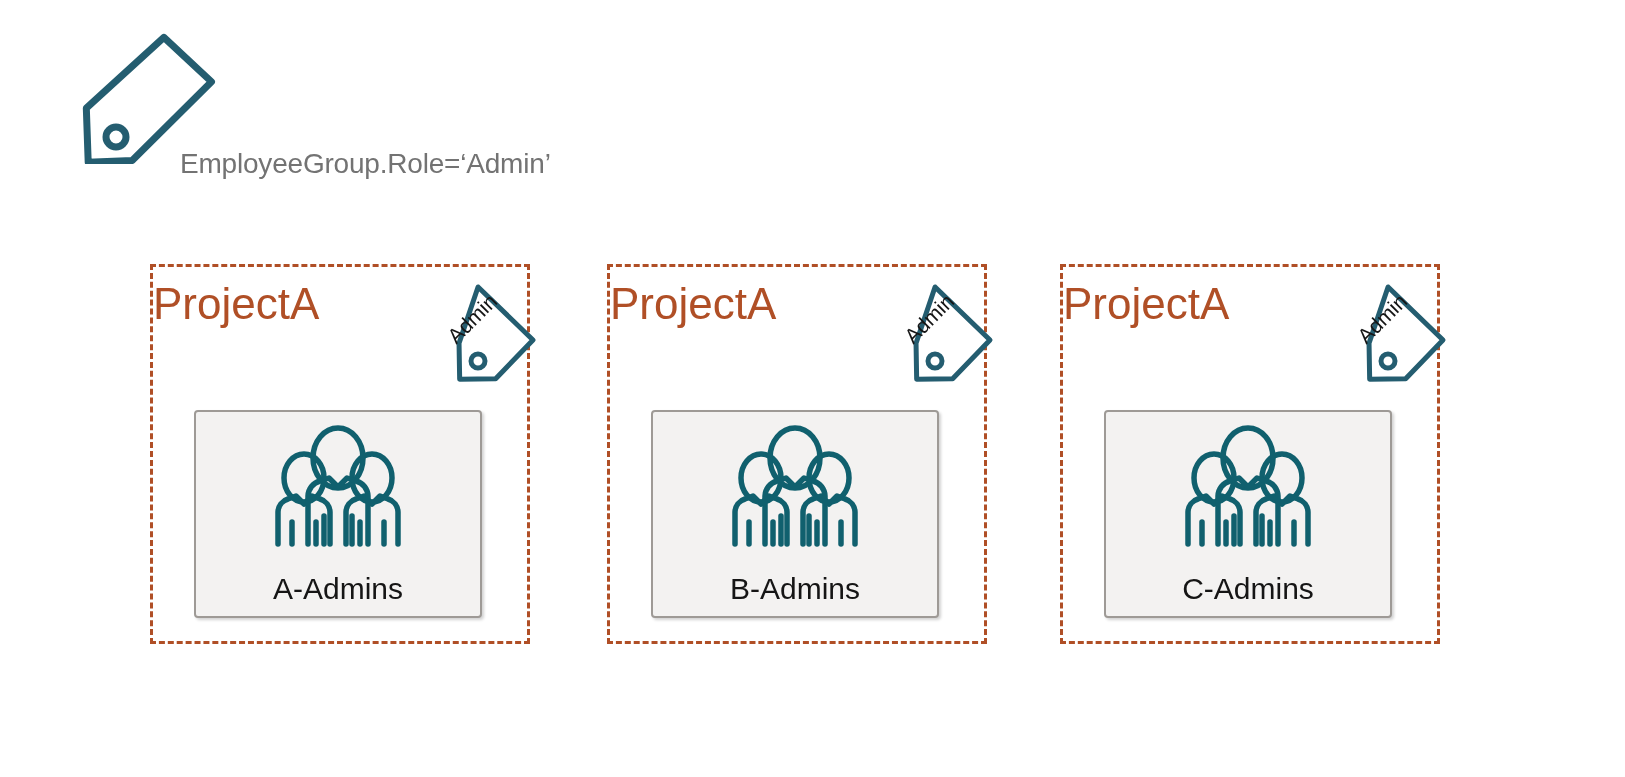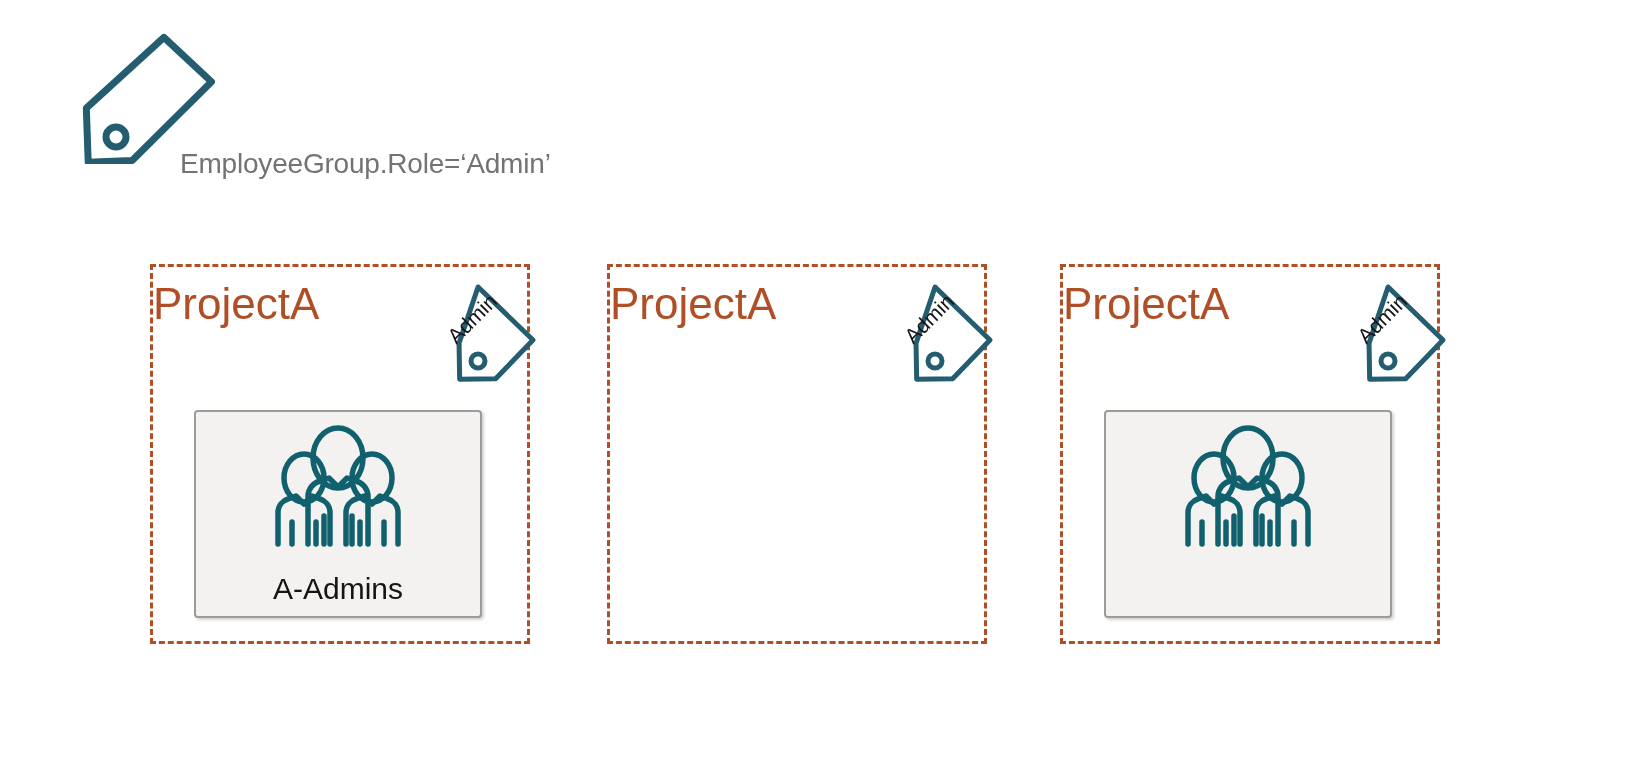--- a/index.html
+++ b/index.html
@@ -170,56 +170,78 @@
         <path d="M 62 4 L 116 58 L 78 96 L 42 96 L 42 60 Z" fill="#ffffff" stroke="#245d70" stroke-width="5" stroke-linejoin="round" stroke-linecap="round" transform="rotate(-1 60 58)"></path>
         <circle cx="61" cy="78" r="7" fill="none" stroke="#245d70" stroke-width="5"></circle>
       </svg>
       <div class="admin-tag-text">Admin</div>
     </div>
   </div>
 
   <div class="project" id="project-1">
     <div class="project-title">ProjectA</div>
 
-
-    <div class="admin-tag">
-      <svg width="120" height="118" viewBox="0 0 120 118" xmlns="http://www.w3.org/2000/svg">
-        <path d="M 62 4 L 116 58 L 78 96 L 42 96 L 42 60 Z" fill="#ffffff" stroke="#245d70" stroke-width="5" stroke-linejoin="round" stroke-linecap="round" transform="rotate(-1 60 58)"></path>
-        <circle cx="61" cy="78" r="7" fill="none" stroke="#245d70" stroke-width="5"></circle>
-      </svg>
-      <div class="admin-tag-text">Admin</div>
-    </div>
-  </div>
-
-  <div class="project" id="project-2">
-    <div class="project-title">ProjectA</div>
-
     <div class="group-card">
       <div class="group-icon">
         <svg width="148" height="128" viewBox="0 0 148 128" xmlns="http://www.w3.org/2000/svg">
           <g fill="none" stroke="#10606e" stroke-width="5.5" stroke-linecap="round" stroke-linejoin="round">
             <ellipse cx="40" cy="56" rx="20" ry="24"></ellipse>
             <path d="M 14 122 L 14 90 a 14 14 0 0 1 10 -13 l 8 -3 l 8 8 l 8 -8 l 8 3 a 14 14 0 0 1 10 13 L 66 122"></path>
             <path d="M 28 122 L 28 100"></path>
             <path d="M 52 122 L 52 100"></path>
             <ellipse cx="108" cy="56" rx="20" ry="24"></ellipse>
             <path d="M 82 122 L 82 90 a 14 14 0 0 1 10 -13 l 8 -3 l 8 8 l 8 -8 l 8 3 a 14 14 0 0 1 10 13 L 134 122"></path>
             <path d="M 96 122 L 96 100"></path>
             <path d="M 120 122 L 120 100"></path>
             <ellipse cx="74" cy="36" rx="25" ry="30"></ellipse>
             <path d="M 44 122 L 44 74 a 16 16 0 0 1 12 -15 l 9 -3 l 9 9 l 9 -9 l 9 3 a 16 16 0 0 1 12 15 L 104 122"></path>
             <path d="M 60 122 L 60 94"></path>
             <path d="M 88 122 L 88 94"></path>
           </g>
         </svg>
       </div>
+      <div class="group-label">B-Admins</div>
     </div>
 
     <div class="admin-tag">
       <svg width="120" height="118" viewBox="0 0 120 118" xmlns="http://www.w3.org/2000/svg">
         <path d="M 62 4 L 116 58 L 78 96 L 42 96 L 42 60 Z" fill="#ffffff" stroke="#245d70" stroke-width="5" stroke-linejoin="round" stroke-linecap="round" transform="rotate(-1 60 58)"></path>
         <circle cx="61" cy="78" r="7" fill="none" stroke="#245d70" stroke-width="5"></circle>
       </svg>
       <div class="admin-tag-text">Admin</div>
     </div>
   </div>
 
+  <div class="project" id="project-2">
+    <div class="project-title">ProjectA</div>
+
+    <div class="group-card">
+      <div class="group-icon">
+        <svg width="148" height="128" viewBox="0 0 148 128" xmlns="http://www.w3.org/2000/svg">
+          <g fill="none" stroke="#10606e" stroke-width="5.5" stroke-linecap="round" stroke-linejoin="round">
+            <ellipse cx="40" cy="56" rx="20" ry="24"></ellipse>
+            <path d="M 14 122 L 14 90 a 14 14 0 0 1 10 -13 l 8 -3 l 8 8 l 8 -8 l 8 3 a 14 14 0 0 1 10 13 L 66 122"></path>
+            <path d="M 28 122 L 28 100"></path>
+            <path d="M 52 122 L 52 100"></path>
+            <ellipse cx="108" cy="56" rx="20" ry="24"></ellipse>
+            <path d="M 82 122 L 82 90 a 14 14 0 0 1 10 -13 l 8 -3 l 8 8 l 8 -8 l 8 3 a 14 14 0 0 1 10 13 L 134 122"></path>
+            <path d="M 96 122 L 96 100"></path>
+            <path d="M 120 122 L 120 100"></path>
+            <ellipse cx="74" cy="36" rx="25" ry="30"></ellipse>
+            <path d="M 44 122 L 44 74 a 16 16 0 0 1 12 -15 l 9 -3 l 9 9 l 9 -9 l 9 3 a 16 16 0 0 1 12 15 L 104 122"></path>
+            <path d="M 60 122 L 60 94"></path>
+            <path d="M 88 122 L 88 94"></path>
+          </g>
+        </svg>
+      </div>
+      <div class="group-label">C-Admins</div>
+    </div>
+
+    <div class="admin-tag">
+      <svg width="120" height="118" viewBox="0 0 120 118" xmlns="http://www.w3.org/2000/svg">
+        <path d="M 62 4 L 116 58 L 78 96 L 42 96 L 42 60 Z" fill="#ffffff" stroke="#245d70" stroke-width="5" stroke-linejoin="round" stroke-linecap="round" transform="rotate(-1 60 58)"></path>
+        <circle cx="61" cy="78" r="7" fill="none" stroke="#245d70" stroke-width="5"></circle>
+      </svg>
+      <div class="admin-tag-text">Admin</div>
+    </div>
+  </div>
+
 </div>
 
 </body></html>

